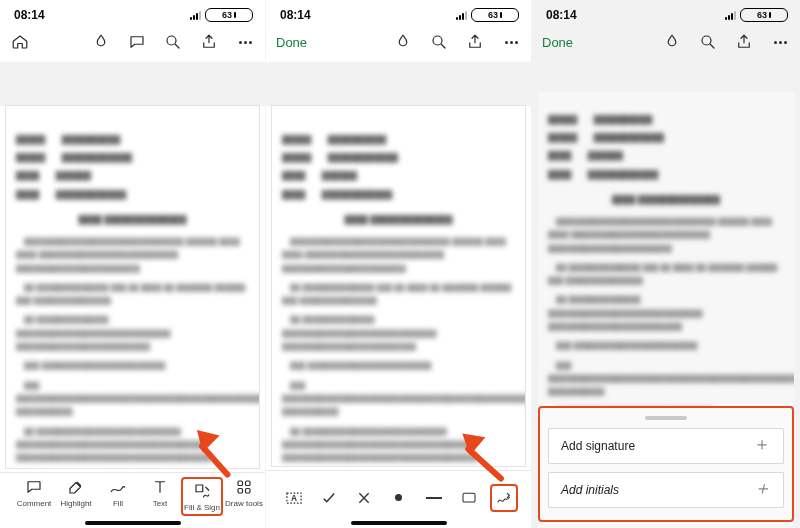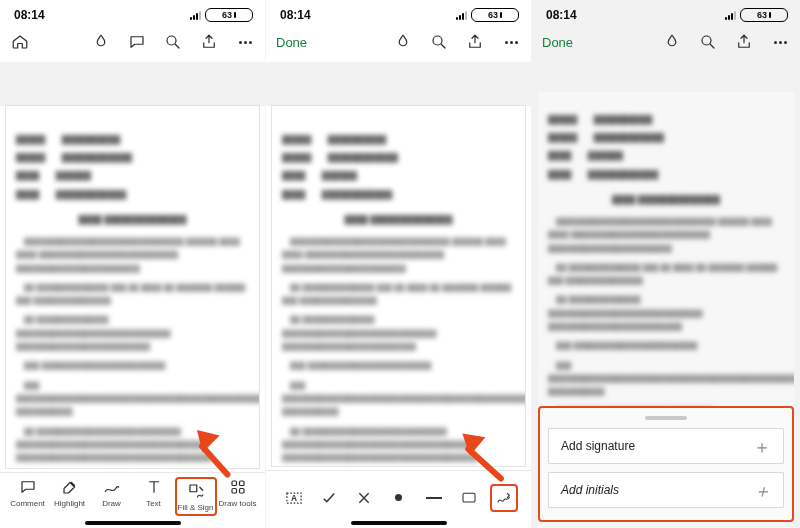--- a/index.html
+++ b/index.html
@@ -73,21 +73,21 @@
   line-height:1.9;
   letter-spacing:0.2px;
 }
 .blurblock .h { color:#666; font-size:8px; margin-bottom:3px;}
 .blurblock .title { text-align:center; font-size:8px; color:#666; margin:10px 0 8px;}
 .blurblock p { margin-bottom:6px; text-indent:8px;}
 .blurblock .pg { text-align:center; margin-top:14px; color:#888; filter:blur(1.5px);}
 .toolbtm {
   border-top: 1px solid #e8e8e8;
   padding: 4px 0 2px;
-  display:flex; justify-content:center; align-items:flex-start;
+  display:flex; justify-content:flex-end; align-items:flex-start;
   background:#fff; height:56px;
 }
 .tbitem { display:flex; flex-direction:column; align-items:center; gap:2px; width:42px; }
 .tbitem .icon { height:20px; }
 .tbitem .lbl { font-size:8px; color:#444; white-space:nowrap;}
 .highlight-box { border:2px solid #e24a1b; border-radius:4px; padding:2px 2px; }
 .toolbtm2 {
   border-top:1px solid #e8e8e8; background:#fff; height:58px;
   display:flex; align-items:center; justify-content:space-around; padding:2px 10px 6px;
 }
@@ -97,21 +97,21 @@
 .arrowline { position:absolute; background:#e8461b; transform-origin:left center; height:6px; border-radius:3px;}
 .arrowhead { position:absolute; width:0;height:0; }
 .sheet {
   position:absolute; left:6px; right:6px; bottom:6px;
   border:2px solid #e24a1b; border-radius:4px;
   background:#fafafa; padding:8px 8px 10px;
 }
 .sheetgrab { width:42px; height:4px; background:#c8c8c8; border-radius:3px; margin:0 auto 8px; }
 .acard {
   border:1px solid #d8d8d8; border-radius:1px; background:#fff;
-  padding:10px 12px; display:flex; align-items:flex-end; justify-content:space-between;
+  padding:10px 12px; display:flex; align-items:flex-start; justify-content:space-between;
   font-size:12px; color:#222; margin-bottom:8px;
 }
 .acard .plus { font-size:18px; color:#888; line-height:0.6;}
 .phone.p3 .pagewrap{ flex:1; display:flex; flex-direction:column; overflow:hidden;}
 .phone.p3 .page { margin-top:0; padding-top:20px;}
 </style>
 </head>
 <body>
 
 <div class="row">
@@ -204,21 +204,21 @@
             </svg>
           </span>
       <span class="lbl">Highlight</span>
     </div>
     <div class="tbitem">
       <span class="icon">
             <svg viewBox="0 0 24 24">
               <path d="M3 18c4-8 10 4 14-4 2-4 4-2 4-2"></path>
             </svg>
           </span>
-      <span class="lbl">Draw</span>
+      <span class="lbl">Fill</span>
     </div>
     <div class="tbitem">
       <span class="icon">
             <svg viewBox="0 0 24 24">
               <path d="M6 5h12M12 5v14"></path>
             </svg>
           </span>
       <span class="lbl">Text</span>
     </div>
     <div class="tbitem highlight-box">

